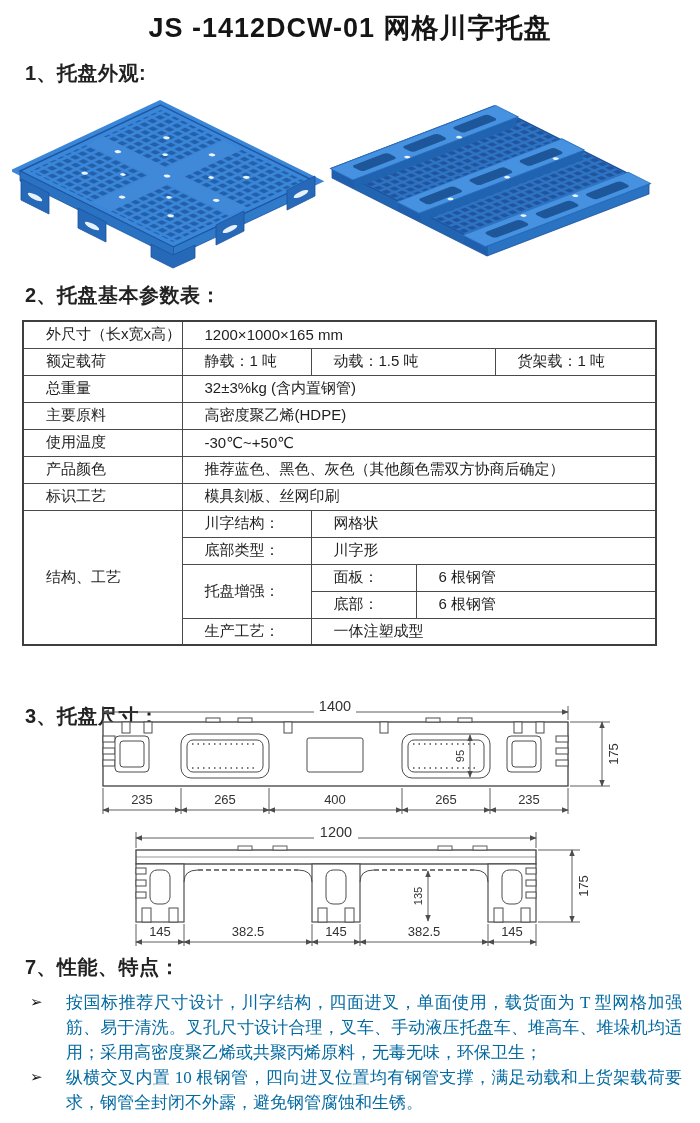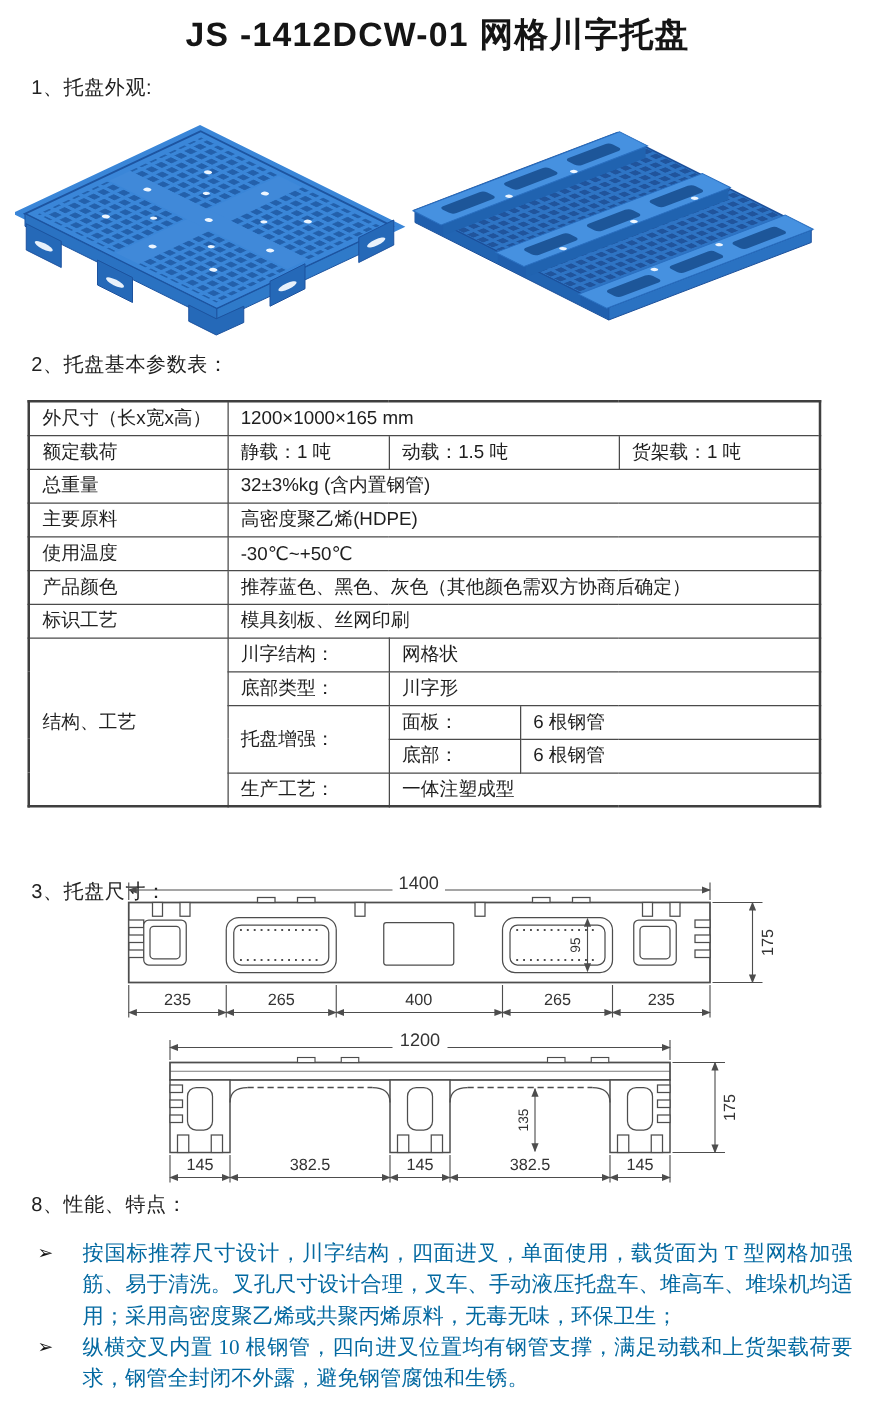--- a/index.html
+++ b/index.html
@@ -2,30 +2,30 @@
 <html><head>
 <meta charset="utf-8">
 <style>
   * { margin:0; padding:0; box-sizing:border-box; }
   html,body { background:#ffffff; }
   body { width:700px; height:1123px; position:relative; overflow:hidden;
          font-family:"Liberation Sans","DejaVu Sans",sans-serif; color:#222; }
   .abs { position:absolute; }
   .page-title { top:10px; left:0; width:700px; text-align:center;
                 font-size:27px; font-weight:600; letter-spacing:1px; color:#151515; }
-  .sec-heading { font-size:16px; font-weight:400; color:#222; letter-spacing:0.5px; }
+  .sec-heading { font-size:20px; font-weight:700; color:#222; letter-spacing:0.5px; }
   #h1 { top:60px; left:25px; }
   #h2 { top:282px; left:25px; }
   #h3 { top:660px; left:25px;margin-top:43px; }
   #h4 { top:954px; left:25px; }
 
   
   table.spec { position:absolute; top:320px; left:22px; width:633px;
                border-collapse:collapse; table-layout:fixed; font-size:15px; color:#1e1e1e; }
-  table.spec td { border:1.5px solid #4a4a4a; height:27px; padding:1px 8px 1px 10px;
+  table.spec td { border:1.5px solid #4a4a4a; height:27px; padding:1px 8px 1px 22px;
                   white-space:nowrap; overflow:hidden; }
   table.spec { border:2px solid #3f3f3f; }
 
   
   .feat { position:absolute; left:30px; width:652px; display:flex; align-items:flex-start; }
   .feat .bullet { width:36px; flex:0 0 36px; font-family:"DejaVu Sans",sans-serif;
                   font-size:15px; color:#111; padding-top:3px; }
   .feat .ftext { font-family:"Liberation Serif","DejaVu Serif",serif; font-size:17px;
                  line-height:25px; color:#0369a1; text-align:justify; }
   #feat1 { top:990px; }
@@ -375,21 +375,21 @@
     </g>
     <g text-anchor="middle" class="dimtxt">
       <text x="72" y="114">145</text>
       <text x="160" y="114">382.5</text>
       <text x="248" y="114">145</text>
       <text x="336" y="114">382.5</text>
       <text x="424" y="114">145</text>
     </g>
   </svg>
 
-  <div class="abs sec-heading" id="h4">8、性能、特点：</div>
+  <div class="abs sec-heading" id="h4">7、性能、特点：</div>
 
   <div class="feat" id="feat1">
     <span class="bullet">➢</span>
     <span class="ftext">按国标推荐尺寸设计，川字结构，四面进叉，单面使用，载货面为 T 型网格加强筋、易于清洗。叉孔尺寸设计合理，叉车、手动液压托盘车、堆高车、堆垛机均适用；采用高密度聚乙烯或共聚丙烯原料，无毒无味，环保卫生；</span>
   </div>
   <div class="feat" id="feat2">
     <span class="bullet">➢</span>
     <span class="ftext">纵横交叉内置 10 根钢管，四向进叉位置均有钢管支撑，满足动载和上货架载荷要求，钢管全封闭不外露，避免钢管腐蚀和生锈。</span>
   </div>
 

